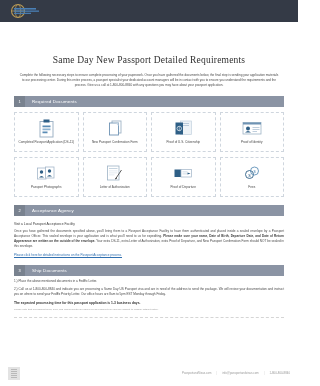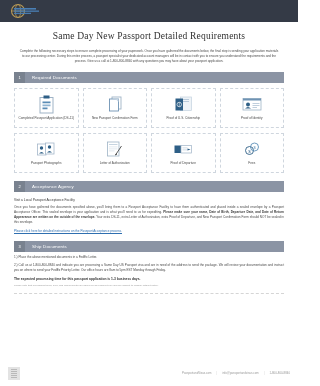--- a/index.html
+++ b/index.html
@@ -8,21 +8,21 @@
     font-family:"Liberation Sans",sans-serif;
     color:#3a3a3a;overflow:hidden;
   }
   .page{width:298px;height:386px;position:relative;display:flex;flex-direction:column;}
 
   
   .topbar{height:22px;background:#343a46;flex:0 0 auto;position:relative;}
   .logo{position:absolute;left:8px;top:3px;width:34px;height:16px;}
 
   
-  .content{flex:1 1 auto;padding:0 14px;box-sizing:border-box;}
+  .content{flex:1 1 auto;padding:0 14px;box-sizing:border-box;margin-top:24px;}
 
   .title{
     text-align:center;font-family:"Liberation Serif",serif;
     font-size:9.5px;color:#2f2f2f;margin:9px 0 0 0;font-weight:400;
     letter-spacing:.2px;
   }
   .intro{
     margin:8px 4px 0 4px;font-size:3.1px;line-height:1.62;
     text-align:center;color:#4a4a4a;
   }

